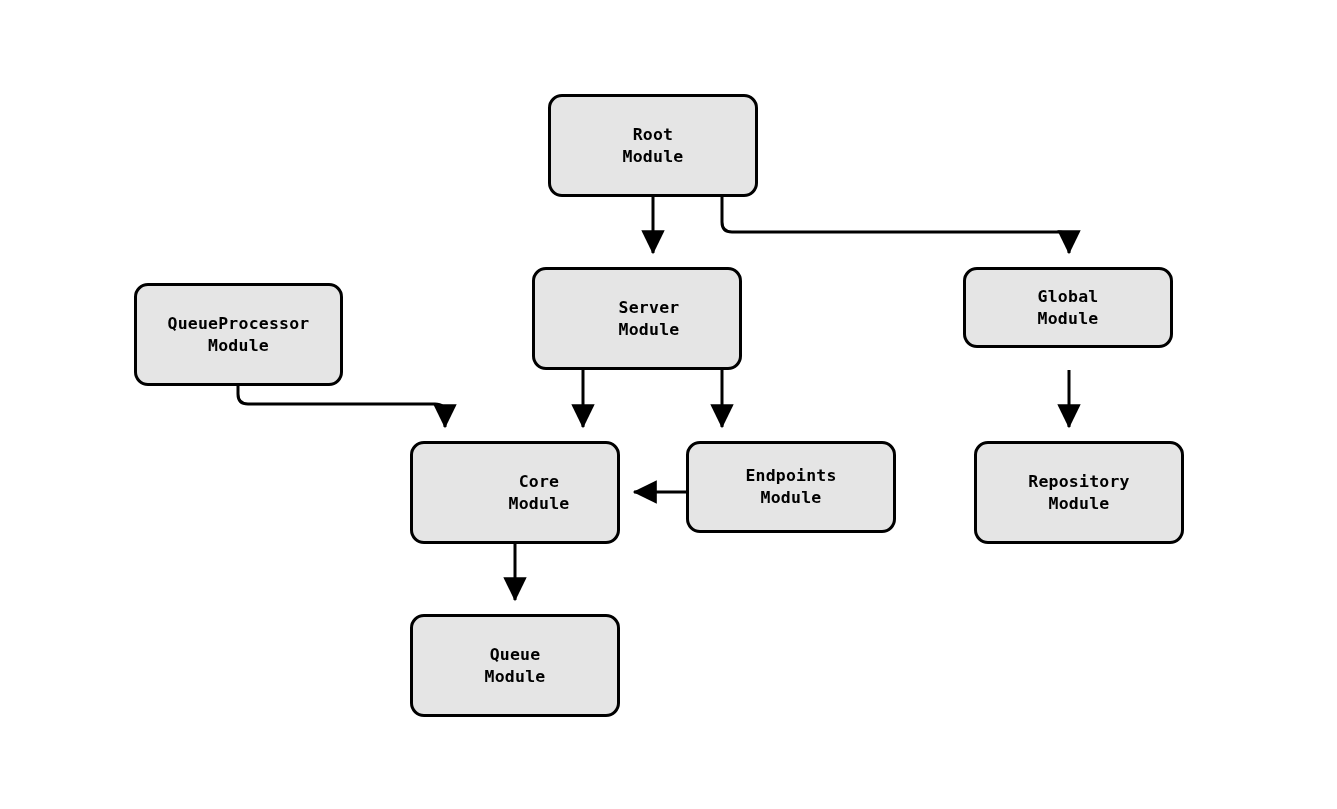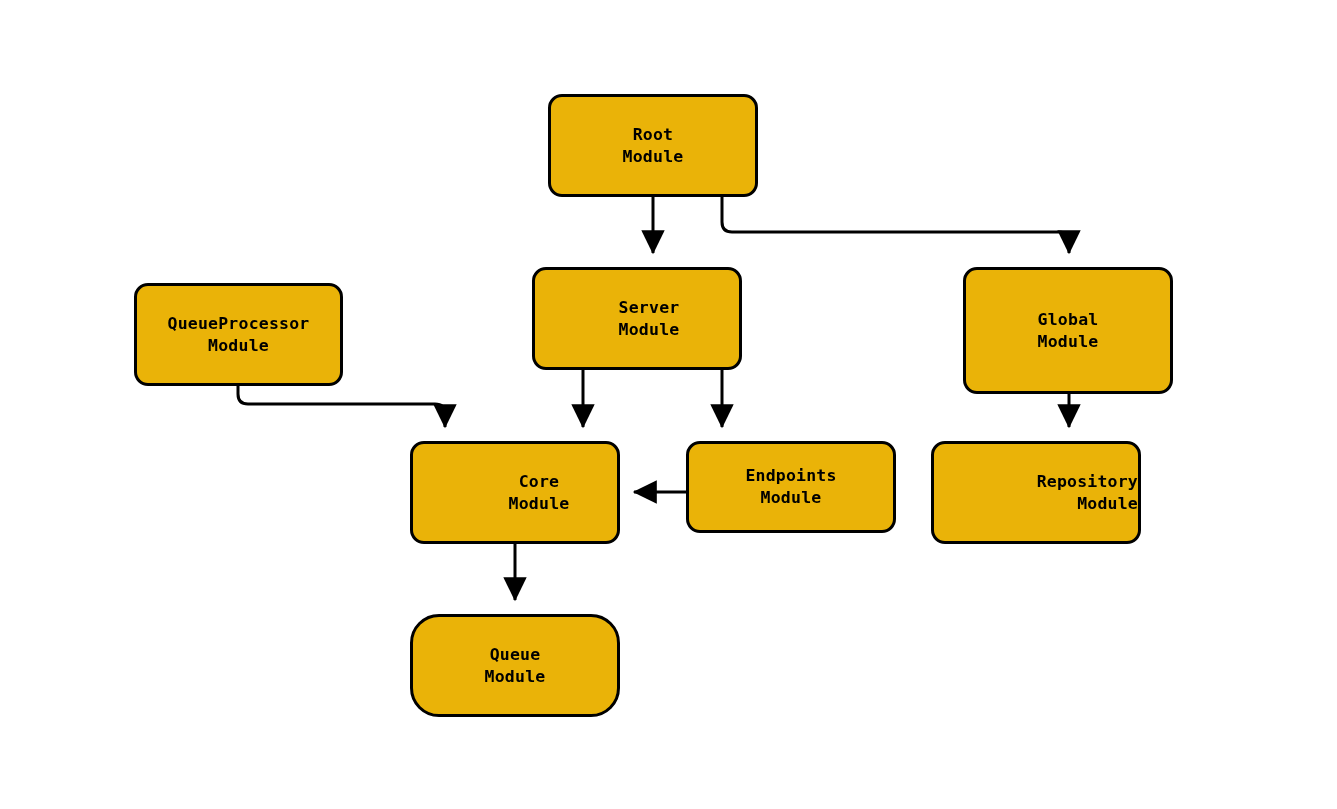--- a/index.html
+++ b/index.html
@@ -21,21 +21,21 @@
   #edge-layer {
     position: absolute;
     left: 0;
     top: 0;
     width: 1337px;
     height: 809px;
   }
   .node {
     position: absolute;
     box-sizing: border-box;
-    background: #eab308;
+    background: #e5e5e5;
     border: 3px solid #000000;
     border-radius: 14px;
     display: flex;
     flex-direction: column;
     align-items: center;
     justify-content: center;
     z-index: 2;
   }
   .node-label {
     font-family: "DejaVu Sans Mono", "Liberation Mono", monospace;
@@ -85,38 +85,38 @@
   <div class="node" style="left:134px; top:283px; width:209px; height:103px;">
     <span class="node-label">QueueProcessor</span>
     <span class="node-label">Module</span>
   </div>
 
   <div class="node" style="left:532px; top:267px; width:210px; height:103px;padding-left:24px;">
     <span class="node-label">Server</span>
     <span class="node-label">Module</span>
   </div>
 
-  <div class="node" style="left:963px; top:267px; width:210px; height:127px;justify-content:center;">
+  <div class="node" style="left:963px; top:267px; width:210px; height:81px;justify-content:center;">
     <span class="node-label">Global</span>
     <span class="node-label">Module</span>
   </div>
 
   <div class="node" style="left:410px; top:441px; width:210px; height:103px;padding-left:48px;">
     <span class="node-label">Core</span>
     <span class="node-label">Module</span>
   </div>
 
   <div class="node" style="left:686px; top:441px; width:210px; height:92px;">
     <span class="node-label">Endpoints</span>
     <span class="node-label">Module</span>
   </div>
 
-  <div class="node" style="left:931px; top:441px; width:210px; height:103px;align-items:flex-end;">
+  <div class="node" style="left:974px; top:441px; width:210px; height:103px;">
     <span class="node-label">Repository</span>
     <span class="node-label">Module</span>
   </div>
 
-  <div class="node" style="left:410px; top:614px; width:210px; height:103px;border-radius:29px;">
+  <div class="node" style="left:410px; top:614px; width:210px; height:103px;">
     <span class="node-label">Queue</span>
     <span class="node-label">Module</span>
   </div>
 
 </div>
 
 </body></html>

